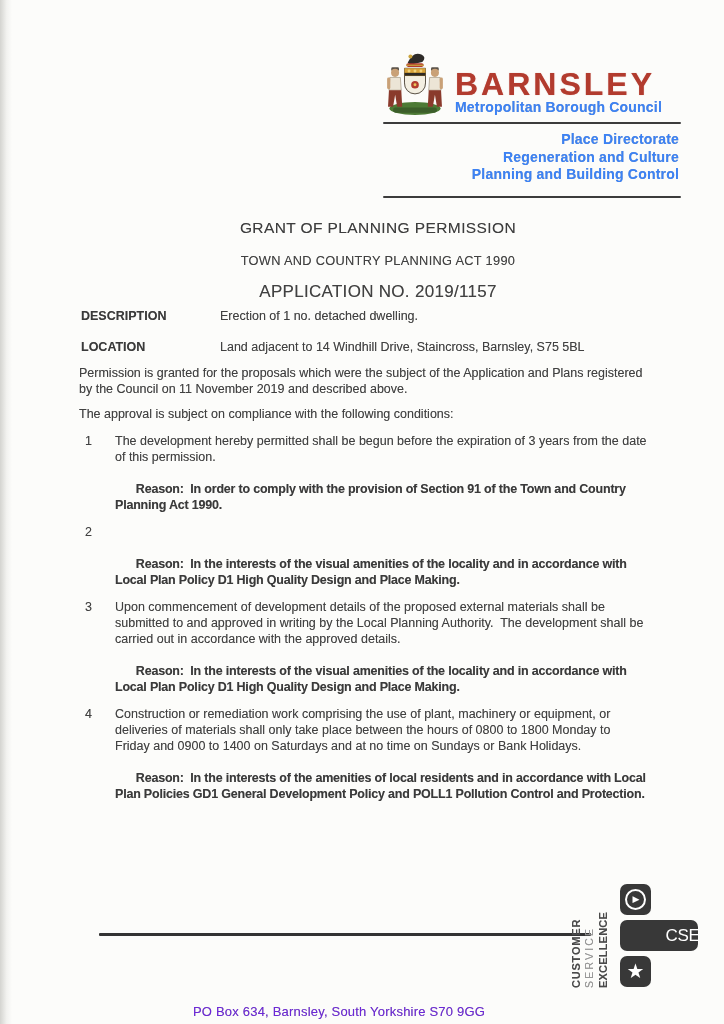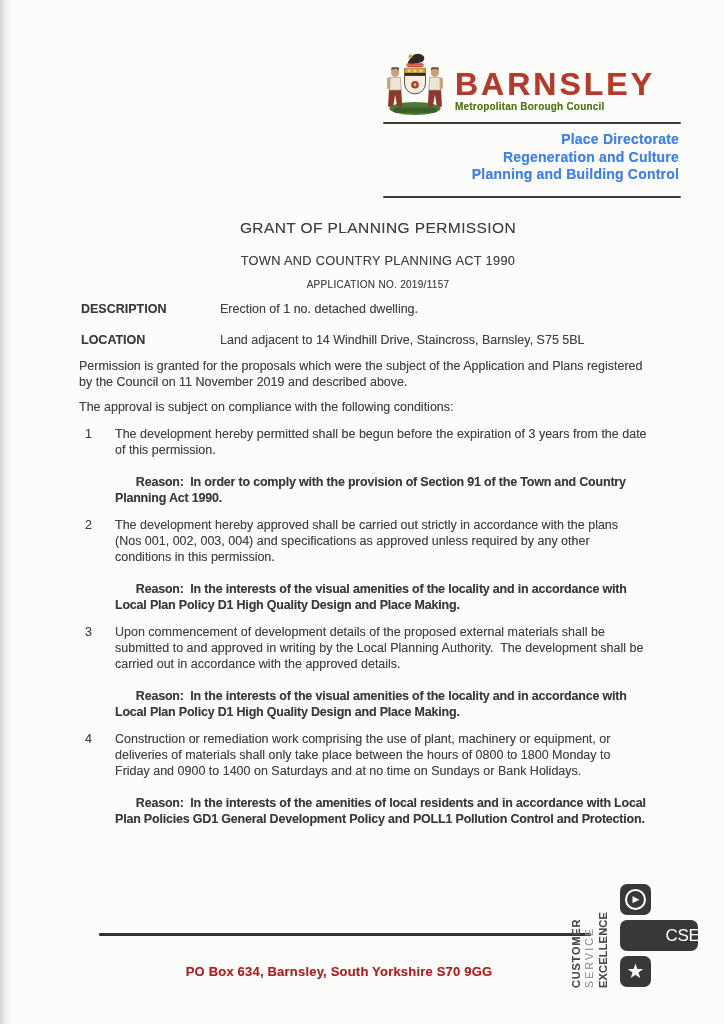--- a/index.html
+++ b/index.html
@@ -27,35 +27,35 @@
   
   .letterhead{width:298px;margin:47px 43px 0 auto;}
   .brand-row{display:flex;align-items:flex-end;gap:8px;}
   .crest{width:64px;height:70px;flex:0 0 auto;}
   .brand-text{flex:1;padding-bottom:2px;}
   .org-name{
     font-size:32px;line-height:30px;font-weight:700;letter-spacing:3px;
     color:#b23b2e;white-space:nowrap;
     text-shadow:0 0 0.8px rgba(178,59,46,0.6);
   }
-  .org-sub{font-size:10px;line-height:16px;font-weight:700;color:#4d7c0f;letter-spacing:0.2px;white-space:nowrap;}
+  .org-sub{font-size:14px;line-height:16px;font-weight:700;color:#3b82f6;letter-spacing:0.2px;white-space:nowrap;}
   .rule{height:2px;background:#3c3c3c;border-radius:1px;margin-top:5px;}
   .dept{
     text-align:right;font-size:14px;font-weight:700;line-height:17.5px;
     color:#3b82f6;padding:7px 2px 7px 0;letter-spacing:0.2px;
   }
 
   
   .title-block{text-align:center;padding-left:32px;margin-top:21px;}
   .doc-title{
     margin:0;font-size:15.5px;line-height:17px;font-weight:400;
     letter-spacing:0.4px;color:#3d3d3d;
   }
   .doc-act{margin-top:17px;font-size:12.8px;letter-spacing:0.3px;}
-  .doc-app{margin-top:8px;font-size:10px;letter-spacing:0.3px;}
+  .doc-app{margin-top:15px;font-size:17px;letter-spacing:0.3px;}
 
   
   .recipient{display:flex;margin:12px 0 0 96px;}
   .to-label{width:31px;font-weight:700;color:#3a3a3a;}
   .addr div{line-height:16px;}
 
   
   .detail-row{display:flex;margin:15px 70px 0 81px;}
   .detail-row.first{margin-top:8px;}
   .detail-label{width:139px;font-weight:700;color:#3a3a3a;flex:0 0 auto;}
@@ -67,22 +67,22 @@
 
   
   .condition{display:flex;margin:11px 0 0 85px;}
   .cond-num{width:30px;flex:0 0 auto;}
   .cond-body{width:532px;white-space:pre-wrap;}
   .reason{font-weight:700;color:#3a3a3a;letter-spacing:-0.2px;}
 
   
   .foot-rule{position:absolute;left:99px;top:933px;width:492px;height:2.5px;background:#333;border-radius:1px;}
   .foot-addr{
-    position:absolute;left:99px;top:964px;width:480px;text-align:center;
-    font-weight:700;font-size:13px;color:#b91c1c;letter-spacing:0.2px;
+    position:absolute;left:99px;top:1004px;width:480px;text-align:center;
+    font-weight:400;font-size:13px;color:#6d28d9;letter-spacing:0.2px;
   }
   .cse{position:absolute;right:26px;top:884px;display:flex;gap:7px;align-items:flex-start;}
   .cse-vert-outer{position:relative;width:44px;height:104px;}
   .cse-vert{
     position:absolute;width:104px;height:44px;left:-30px;top:30px;
     transform:rotate(-90deg);text-align:left;
   }
   .cse-vert .l1{font-size:11px;font-weight:700;color:#4a4a4a;letter-spacing:0.8px;line-height:14px;}
   .cse-vert .l2{font-size:10.5px;color:#979797;letter-spacing:2.2px;line-height:13px;}
   .cse-vert .l3{font-size:11px;font-weight:700;color:#4a4a4a;letter-spacing:0.2px;line-height:14px;}
@@ -179,21 +179,21 @@
   <p class="para">Permission is granted for the proposals which were the subject of the Application and Plans registered by the Council on 11 November 2019 and described above.</p>
   <p class="para approval">The approval is subject on compliance with the following conditions:</p>
 
   <section class="condition">
     <span class="cond-num">1</span>
     <span class="cond-body"><span>The development hereby permitted shall be begun before the expiration of 3 years from the date of this permission.</span><br>
       <span class="reason">Reason:  In order to comply with the provision of Section 91 of the Town and Country Planning Act 1990.</span></span>
   </section>
   <section class="condition">
     <span class="cond-num">2</span>
-    <span class="cond-body"><span>The development hereby approved shall be carried out strictly in accordance with the plans (Nos 001, 002, 003, 004) and specifications as approved unless required by any other conditions in this permission.</span><br>
+    <span class="cond-body"><br>
       <span class="reason">Reason:  In the interests of the visual amenities of the locality and in accordance with Local Plan Policy D1 High Quality Design and Place Making.</span></span>
   </section>
   <section class="condition">
     <span class="cond-num">3</span>
     <span class="cond-body"><span>Upon commencement of development details of the proposed external materials shall be submitted to and approved in writing by the Local Planning Authority.  The development shall be carried out in accordance with the approved details.</span><br>
       <span class="reason">Reason:  In the interests of the visual amenities of the locality and in accordance with Local Plan Policy D1 High Quality Design and Place Making.</span></span>
   </section>
   <section class="condition">
     <span class="cond-num">4</span>
     <span class="cond-body"><span>Construction or remediation work comprising the use of plant, machinery or equipment, or deliveries of materials shall only take place between the hours of 0800 to 1800 Monday to Friday and 0900 to 1400 on Saturdays and at no time on Sundays or Bank Holidays.</span><br>

